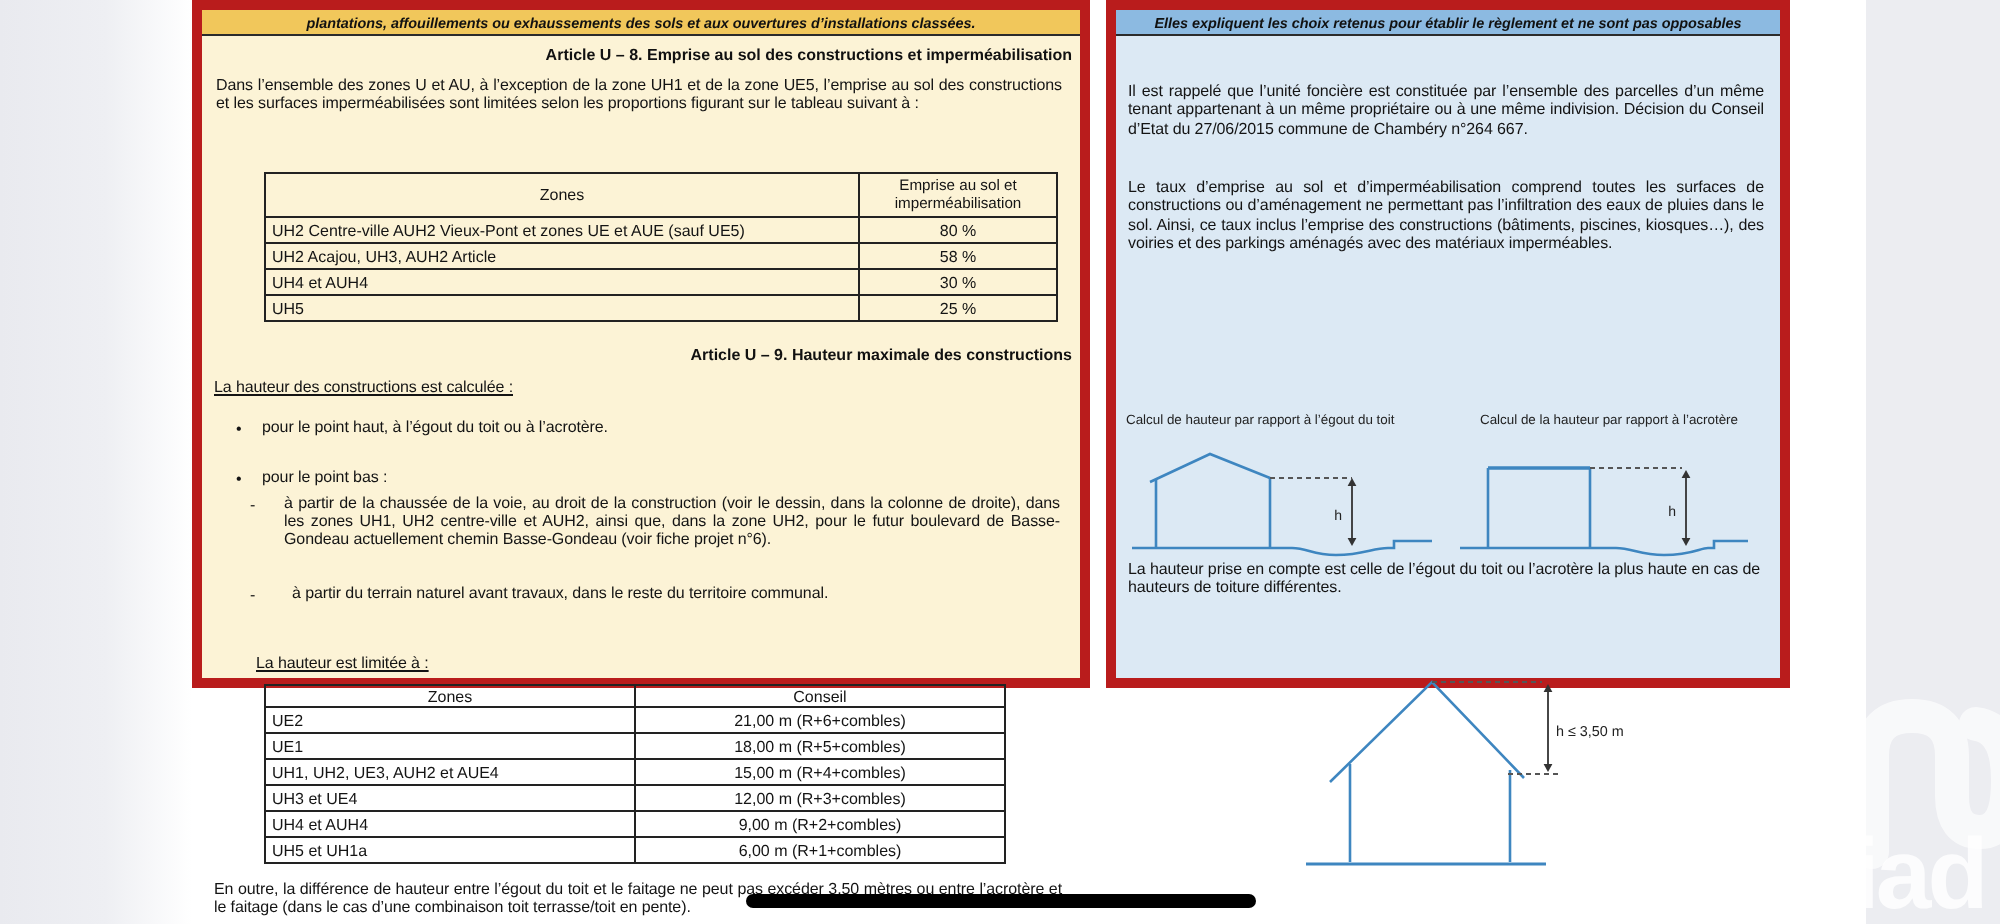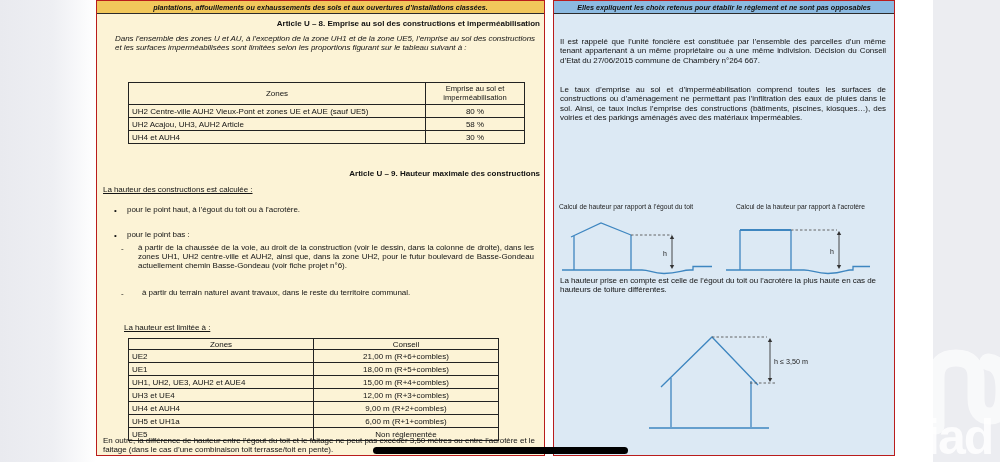--- a/index.html
+++ b/index.html
@@ -9,21 +9,21 @@
   }
   html,body{margin:0;padding:0;}
   body{font-family:"Liberation Sans","DejaVu Sans",sans-serif;background:#fff;}
   #stage{position:relative;width:1000px;height:462px;overflow:hidden;background:#fff;}
   .bg-left{position:absolute;left:0;top:0;width:96px;height:462px;
            background:linear-gradient(to right,#e9eaef 0%,#eeeff3 55%,#ffffff 100%);}
   .bg-right-white{position:absolute;left:895px;top:0;width:38px;height:462px;background:#fff;}
   .bg-right-gray{position:absolute;left:933px;top:0;width:67px;height:462px;background:var(--c-outer);}
 
   
-  .panel{position:absolute;top:0;height:456px;border:1px solid #b91c1c;box-sizing:border-box;}
+  .panel{position:absolute;top:0;height:344px;border:5px solid #b91c1c;box-sizing:border-box;}
   #left-panel{left:96px;width:449px;background:var(--c-left-panel);}
   #right-panel{left:553px;width:342px;background:var(--c-right-panel);}
   .band{position:absolute;left:0;top:0;right:0;height:13px;border-bottom:1px solid #2b2b2b;
         display:flex;align-items:center;justify-content:center;box-sizing:border-box;}
   #left-panel .band{background:var(--c-left-band);}
   #right-panel .band{background:var(--c-right-band);}
   .band span{font-size:7.2px;font-style:italic;font-weight:bold;color:#111;white-space:nowrap;}
 
   .abs{position:absolute;box-sizing:border-box;}
   .txt{font-size:8px;line-height:8.8px;color:#141414;letter-spacing:-0.05px;}
@@ -64,21 +64,21 @@
   <div class="bg-right-white"></div>
   <div class="bg-right-gray"></div>
 
   <div id="left-panel" class="panel">
     <div class="band">
       <span>plantations, affouillements ou exhaussements des sols et aux ouvertures d’installations classées.</span>
     </div>
 
     <div class="abs ttl" style="left:4px;right:4px;top:18px;">Article U – 8. Emprise au sol des constructions et imperméabilisation</div>
 
-    <div class="abs txt just" style="left:18px;right:9px;top:34px;font-style:italic;">Dans l’ensemble des zones U et AU, à l’exception de la zone UH1 et de la zone UE5, l’emprise au sol des constructions et les surfaces imperméabilisées sont limitées selon les proportions figurant sur le tableau suivant à :</div>
+    <div class="abs txt just" style="left:7px;right:9px;top:34px;">Dans l’ensemble des zones U et AU, à l’exception de la zone UH1 et de la zone UE5, l’emprise au sol des constructions et les surfaces imperméabilisées sont limitées selon les proportions figurant sur le tableau suivant à :</div>
 
     <div class="abs" style="left:31px;top:81px;width:396px;">
       <table>
         <colgroup>
             <col style="width:297px">
             <col style="width:99px">
           </colgroup>
         <tbody>
             <tr style="height:22px;">
           <th>Zones</th>
@@ -89,20 +89,24 @@
           <td class="val">80 %</td>
         </tr>
         <tr>
           <td class="zone">UH2 Acajou, UH3, AUH2 Article</td>
           <td class="val">58 %</td>
         </tr>
         <tr>
           <td class="zone">UH4 et AUH4</td>
           <td class="val">30 %</td>
         </tr>
+        <tr>
+          <td class="zone">UH5</td>
+          <td class="val">25 %</td>
+        </tr>
       </tbody>
         </table>
     </div>
 
     <div class="abs ttl" style="left:4px;right:4px;top:168px;">Article U – 9. Hauteur maximale des constructions</div>
 
     <div class="abs txt und" style="left:6px;top:185px;">La hauteur des constructions est calculée :</div>
 
     <span class="marker" style="left:17px;top:205px;">•</span>
     <div class="abs txt" style="left:30px;right:10px;top:205px;">pour le point haut, à l’égout du toit ou à l’acrotère.</div>
@@ -146,24 +150,20 @@
           <td class="val">12,00 m (R+3+combles)</td>
         </tr>
         <tr>
           <td class="zone">UH4 et AUH4</td>
           <td class="val">9,00 m (R+2+combles)</td>
         </tr>
         <tr>
           <td class="zone">UH5 et UH1a</td>
           <td class="val">6,00 m (R+1+combles)</td>
         </tr>
-        <tr>
-          <td class="zone">UE5</td>
-          <td class="val">Non réglementée</td>
-        </tr>
       </tbody>
         </table>
     </div>
 
     <div class="abs txt just" style="left:6px;right:9px;top:436px;">En outre, la différence de hauteur entre l’égout du toit et le faitage ne peut pas excéder 3,50 mètres ou entre l’acrotère et le faitage (dans le cas d’une combinaison toit terrasse/toit en pente).</div>
   </div>
 
   <div id="right-panel" class="panel">
     <div class="band">
       <span>Elles expliquent les choix retenus pour établir le règlement et ne sont pas opposables</span>

